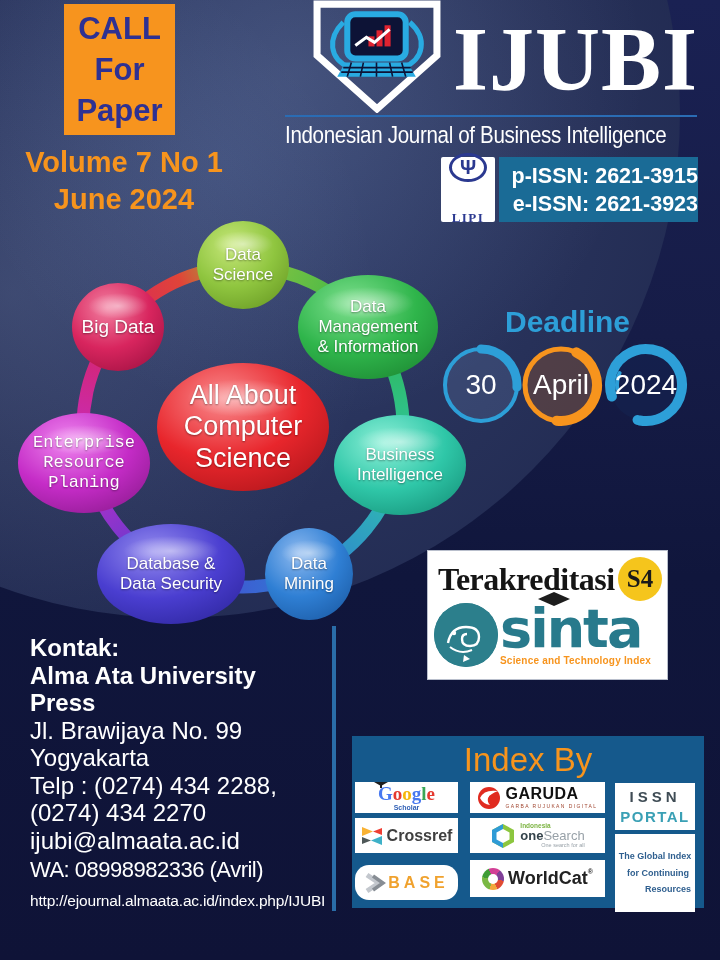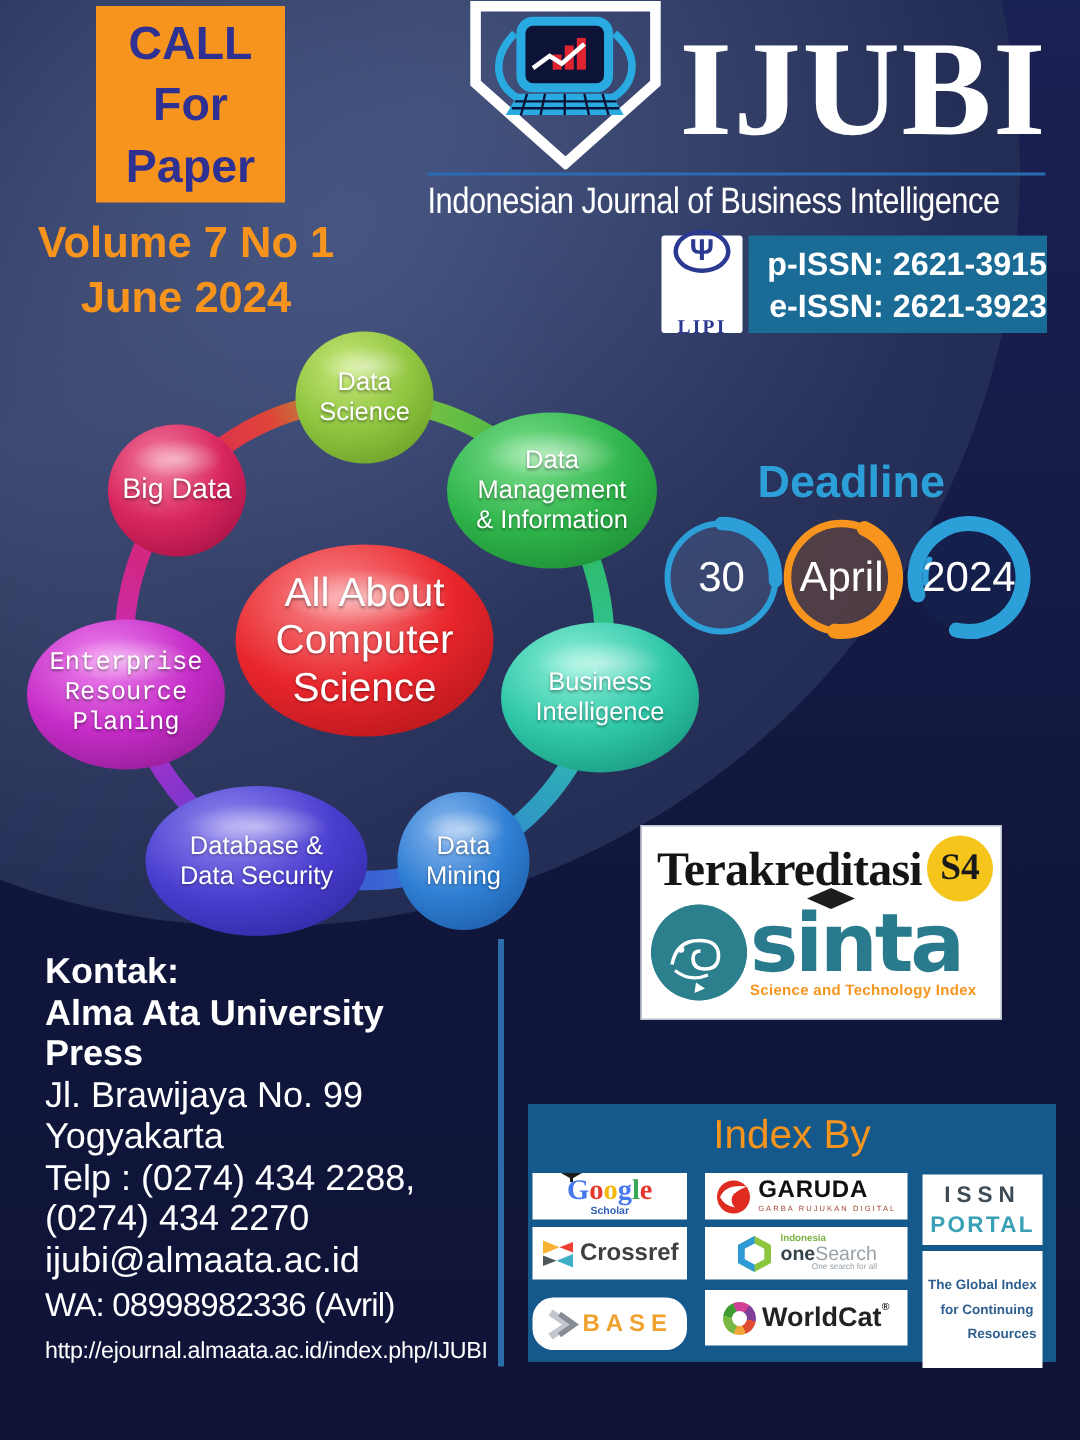--- a/index.html
+++ b/index.html
@@ -13,21 +13,21 @@
   
   .globe{
     position:absolute;left:-330px;top:-392px;width:1010px;height:1010px;border-radius:50%;
     background:
       radial-gradient(circle at 62% 46%, rgba(180,200,235,.16) 0%, rgba(180,200,235,0) 42%),
       radial-gradient(circle at 34% 68%, rgba(205,220,245,.12) 0%, rgba(205,220,245,0) 38%),
       radial-gradient(circle at 55% 55%, #32416f 0%, #273159 45%, #1f284f 72%, #242f5a 90%, #3e5086 98%, #6e84b6 100%);
   }
 
   
-  .call-box{left:64px;top:4px;width:126px;height:131px;background:#f7941e;
+  .call-box{left:64px;top:4px;width:111px;height:131px;background:#f7941e;
     display:flex;flex-direction:column;align-items:center;justify-content:center;}
   .call-box div{font-size:31px;font-weight:bold;color:#2e3192;line-height:41px;}
   .volume,.issue-date{left:10px;width:228px;text-align:center;color:#f7941d;font-weight:bold;font-size:29px;}
   .volume{top:146px;} .issue-date{top:183px;}
 
   
   .shield{left:309px;top:0;width:136px;height:113px;}
   .ijubi{left:453px;top:12px;font-family:"Liberation Serif",serif;font-weight:bold;font-size:90px;line-height:96px;letter-spacing:1px;white-space:nowrap;}
   .rule{left:285px;top:115px;width:412px;height:2px;background:#2a6cb4;}
   .subtitle{left:285px;top:121px;font-size:24.5px;letter-spacing:-.4px;white-space:nowrap;transform:scaleX(.84);transform-origin:left center;}
@@ -76,21 +76,21 @@
 
   
   .contact{left:30px;top:634px;width:302px;font-size:24px;line-height:27.5px;}
   .c-bold{font-weight:bold;}
   .c-wa{font-size:22px;letter-spacing:-.5px;margin-top:2px;}
   .c-url{font-size:15.5px;letter-spacing:-.2px;white-space:nowrap;margin-top:3px;}
   .divider-v{left:332px;top:626px;width:4px;height:285px;background:#2a6da8;}
 
   
   .index-panel{left:352px;top:736px;width:352px;height:172px;background:#15598c;}
-  .index-title{position:absolute;top:5px;left:0;right:0;text-align:center;color:#f7941d;font-size:27px;}
+  .index-title{position:absolute;top:5px;left:0;right:0;text-align:center;color:#f7941d;font-size:33px;}
   .card{position:absolute;background:#fff;display:flex;align-items:center;justify-content:center;overflow:hidden;}
   .card-google{left:3px;top:46px;width:103px;height:31px;}
   .card-garuda{left:118px;top:46px;width:135px;height:31px;}
   .card-issn{left:263px;top:47px;width:80px;height:47px;flex-direction:column;}
   .card-crossref{left:3px;top:82px;width:103px;height:35px;gap:4px;}
   .card-onesearch{left:118px;top:82px;width:135px;height:35px;gap:4px;}
   .card-global{left:263px;top:98px;width:80px;height:78px;flex-direction:column;justify-content:center;}
   .card-base{left:3px;top:129px;width:103px;height:35px;gap:2px;border-radius:14px;}
   .card-worldcat{left:118px;top:124px;width:135px;height:37px;gap:4px;}
 

